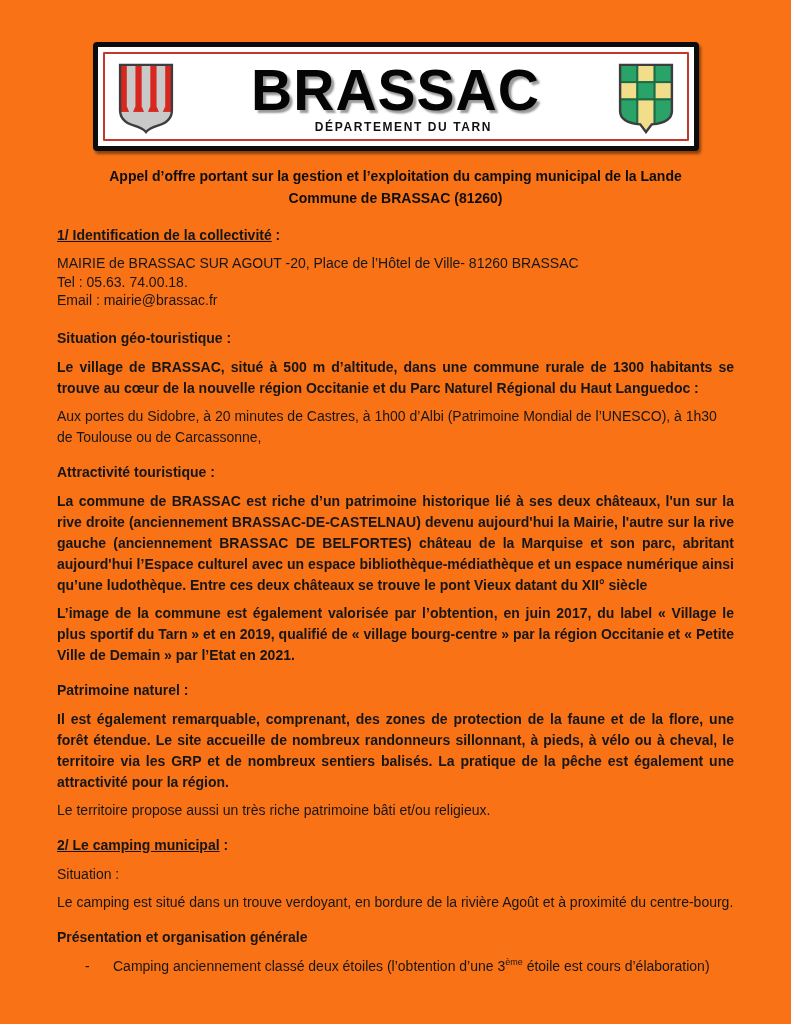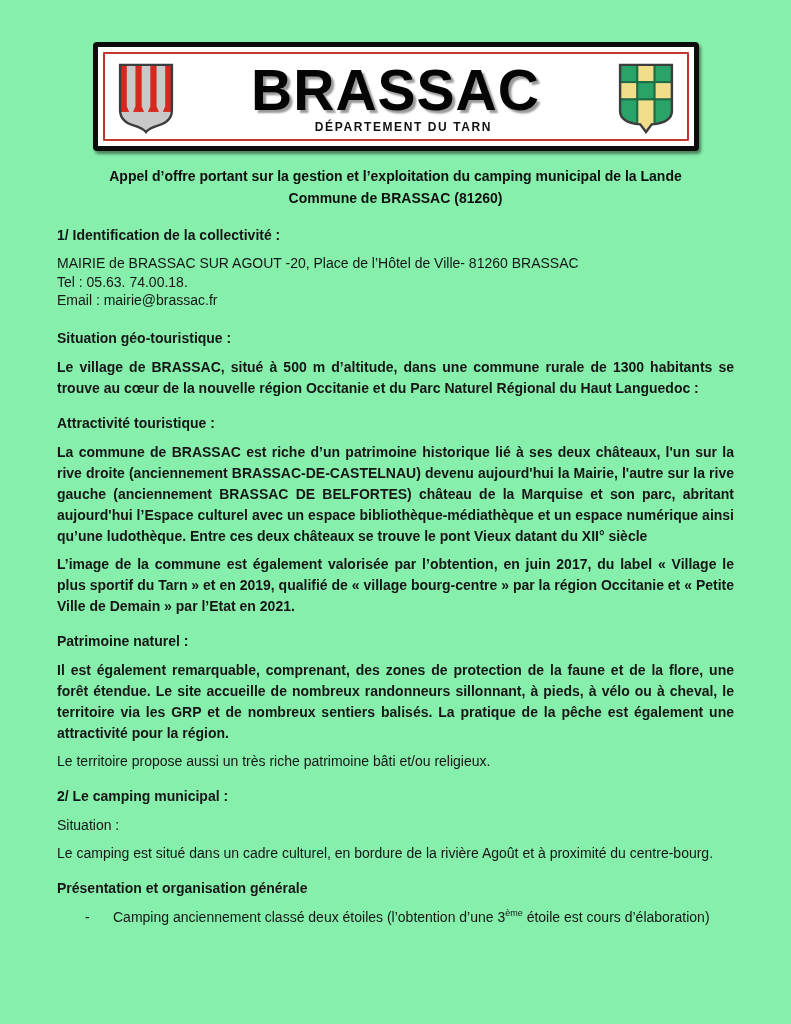--- a/index.html
+++ b/index.html
@@ -1,17 +1,17 @@
 <!DOCTYPE html>
 <html lang="fr"><head>
 <meta charset="utf-8">
 <style>
   html,body{margin:0;padding:0;background:#9a9a9a;}
   .sheet{
-    width:791px;height:1024px;margin:0 auto;background:#86efac;
+    width:791px;height:1024px;margin:0 auto;background:#f97316;
     font-family:"Liberation Sans",sans-serif;color:#161616;
     box-sizing:border-box;padding:42px 57px 0 57px;overflow:hidden;position:relative;
   }
   
   .logo-box{
     width:586px;margin:0 auto 14px auto;background:#fff;
     border:5px solid #0c0c0c;border-radius:4px;padding:5px;
     box-shadow:2px 3px 3px rgba(0,0,0,.45);
   }
   .logo-inner{
@@ -27,21 +27,21 @@
   .logo-sub{font-size:12px;font-weight:bold;letter-spacing:1.6px;color:#111;margin-top:1px;margin-left:16px;}
   .shield{flex:0 0 auto;}
   
   .doc-title{
     font-size:14px;font-weight:bold;text-align:center;line-height:22px;
     margin:0 0 16px 0;color:#0e0e0e;
   }
   p{margin:0 0 7px 0;font-size:14px;line-height:21px;}
   .just{text-align:justify;font-weight:bold;}
   .h{font-weight:bold;margin:14px 0 8px 0;font-size:14px;}
-  .hu .ul{}
+  .hu .ul{text-decoration:underline;}
   .addr p{margin:0;line-height:18.5px;}
   .addr{margin-bottom:18px;}
   .bullet-row{display:flex;padding-left:28px;margin:2px 0 6px 0;}
   .bullet-dash{flex:0 0 auto;width:28px;font-size:14px;line-height:21px;}
   .bullet-text{font-size:14px;line-height:21px;}
   sup{font-size:9px;vertical-align:super;line-height:0;}
 </style>
 </head>
 <body>
 
@@ -102,33 +102,34 @@
   <p class="h hu"><span class="ul">1/ Identification de la collectivité</span><span> :</span></p>
 
   <div class="addr">
     <p>MAIRIE de BRASSAC SUR AGOUT -20, Place de l’Hôtel de Ville- 81260 BRASSAC</p>
     <p>Tel : 05.63. 74.00.18.</p>
     <p>Email : mairie@brassac.fr</p>
   </div>
 
   <p class="h">Situation géo-touristique :</p>
   <p class="just">Le village de BRASSAC, situé à 500 m d’altitude, dans une commune rurale de 1300 habitants se trouve au cœur de la nouvelle région Occitanie et du Parc Naturel Régional du Haut Languedoc :</p>
+  <p>Aux portes du Sidobre, à 20 minutes de Castres, à 1h00 d’Albi (Patrimoine Mondial de l’UNESCO), à 1h30 de Toulouse ou de Carcassonne,</p>
 
   <p class="h">Attractivité touristique :</p>
   <p class="just">La commune de BRASSAC est riche d’un patrimoine historique lié à ses deux châteaux, l'un sur la rive droite (anciennement BRASSAC-DE-CASTELNAU) devenu aujourd'hui la Mairie, l'autre sur la rive gauche (anciennement BRASSAC DE BELFORTES) château de la Marquise et son parc, abritant aujourd'hui l’Espace culturel avec un espace bibliothèque-médiathèque et un espace numérique ainsi qu’une ludothèque. Entre ces deux châteaux se trouve le pont Vieux datant du XII° siècle</p>
   <p class="just">L’image de la commune est également valorisée par l’obtention, en juin 2017, du label « Village le plus sportif du Tarn » et en 2019, qualifié de « village bourg-centre » par la région Occitanie et « Petite Ville de Demain » par l’Etat en 2021.</p>
 
   <p class="h">Patrimoine naturel :</p>
   <p class="just">Il est également remarquable, comprenant, des zones de protection de la faune et de la flore, une forêt étendue. Le site accueille de nombreux randonneurs sillonnant, à pieds, à vélo ou à cheval, le territoire via les GRP et de nombreux sentiers balisés. La pratique de la pêche est également une attractivité pour la région.</p>
   <p>Le territoire propose aussi un très riche patrimoine bâti et/ou religieux.</p>
 
   <p class="h hu"><span class="ul">2/ Le camping municipal</span><span> :</span></p>
 
   <p>Situation :</p>
-  <p>Le camping est situé dans un cadre culturel, en bordure de la rivière Agoût et à proximité du centre-bourg.</p>
+  <p>Le camping est situé dans un trouve verdoyant, en bordure de la rivière Agoût et à proximité du centre-bourg.</p>
 
   <p class="h">Présentation et organisation générale</p>
 
   <div class="bullet-row">
     <span class="bullet-dash">-</span>
     <span class="bullet-text"><span>Camping anciennement classé deux étoiles (l’obtention d’une 3</span><sup>ème</sup><span> étoile est cours d’élaboration)</span></span>
   </div>
 
 </div>
 

